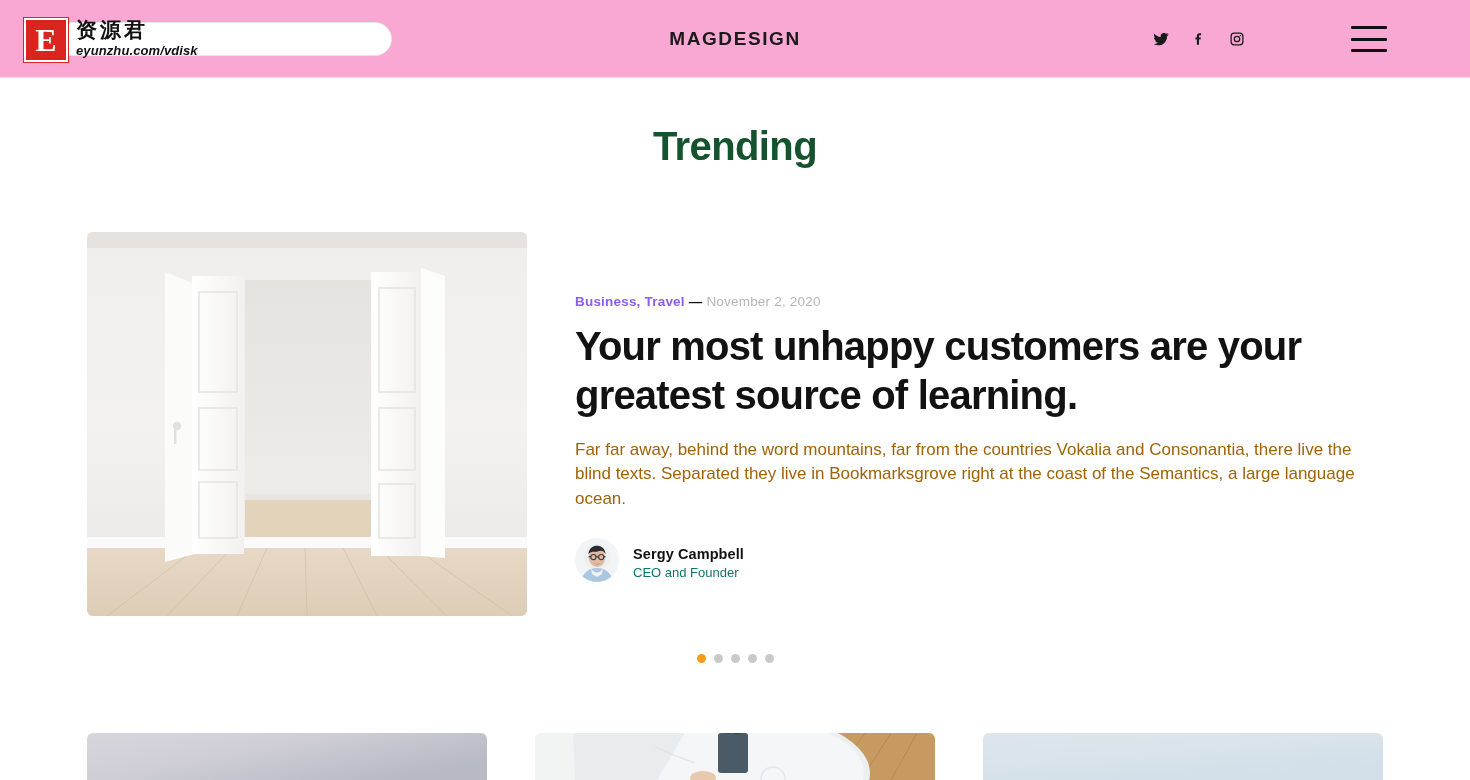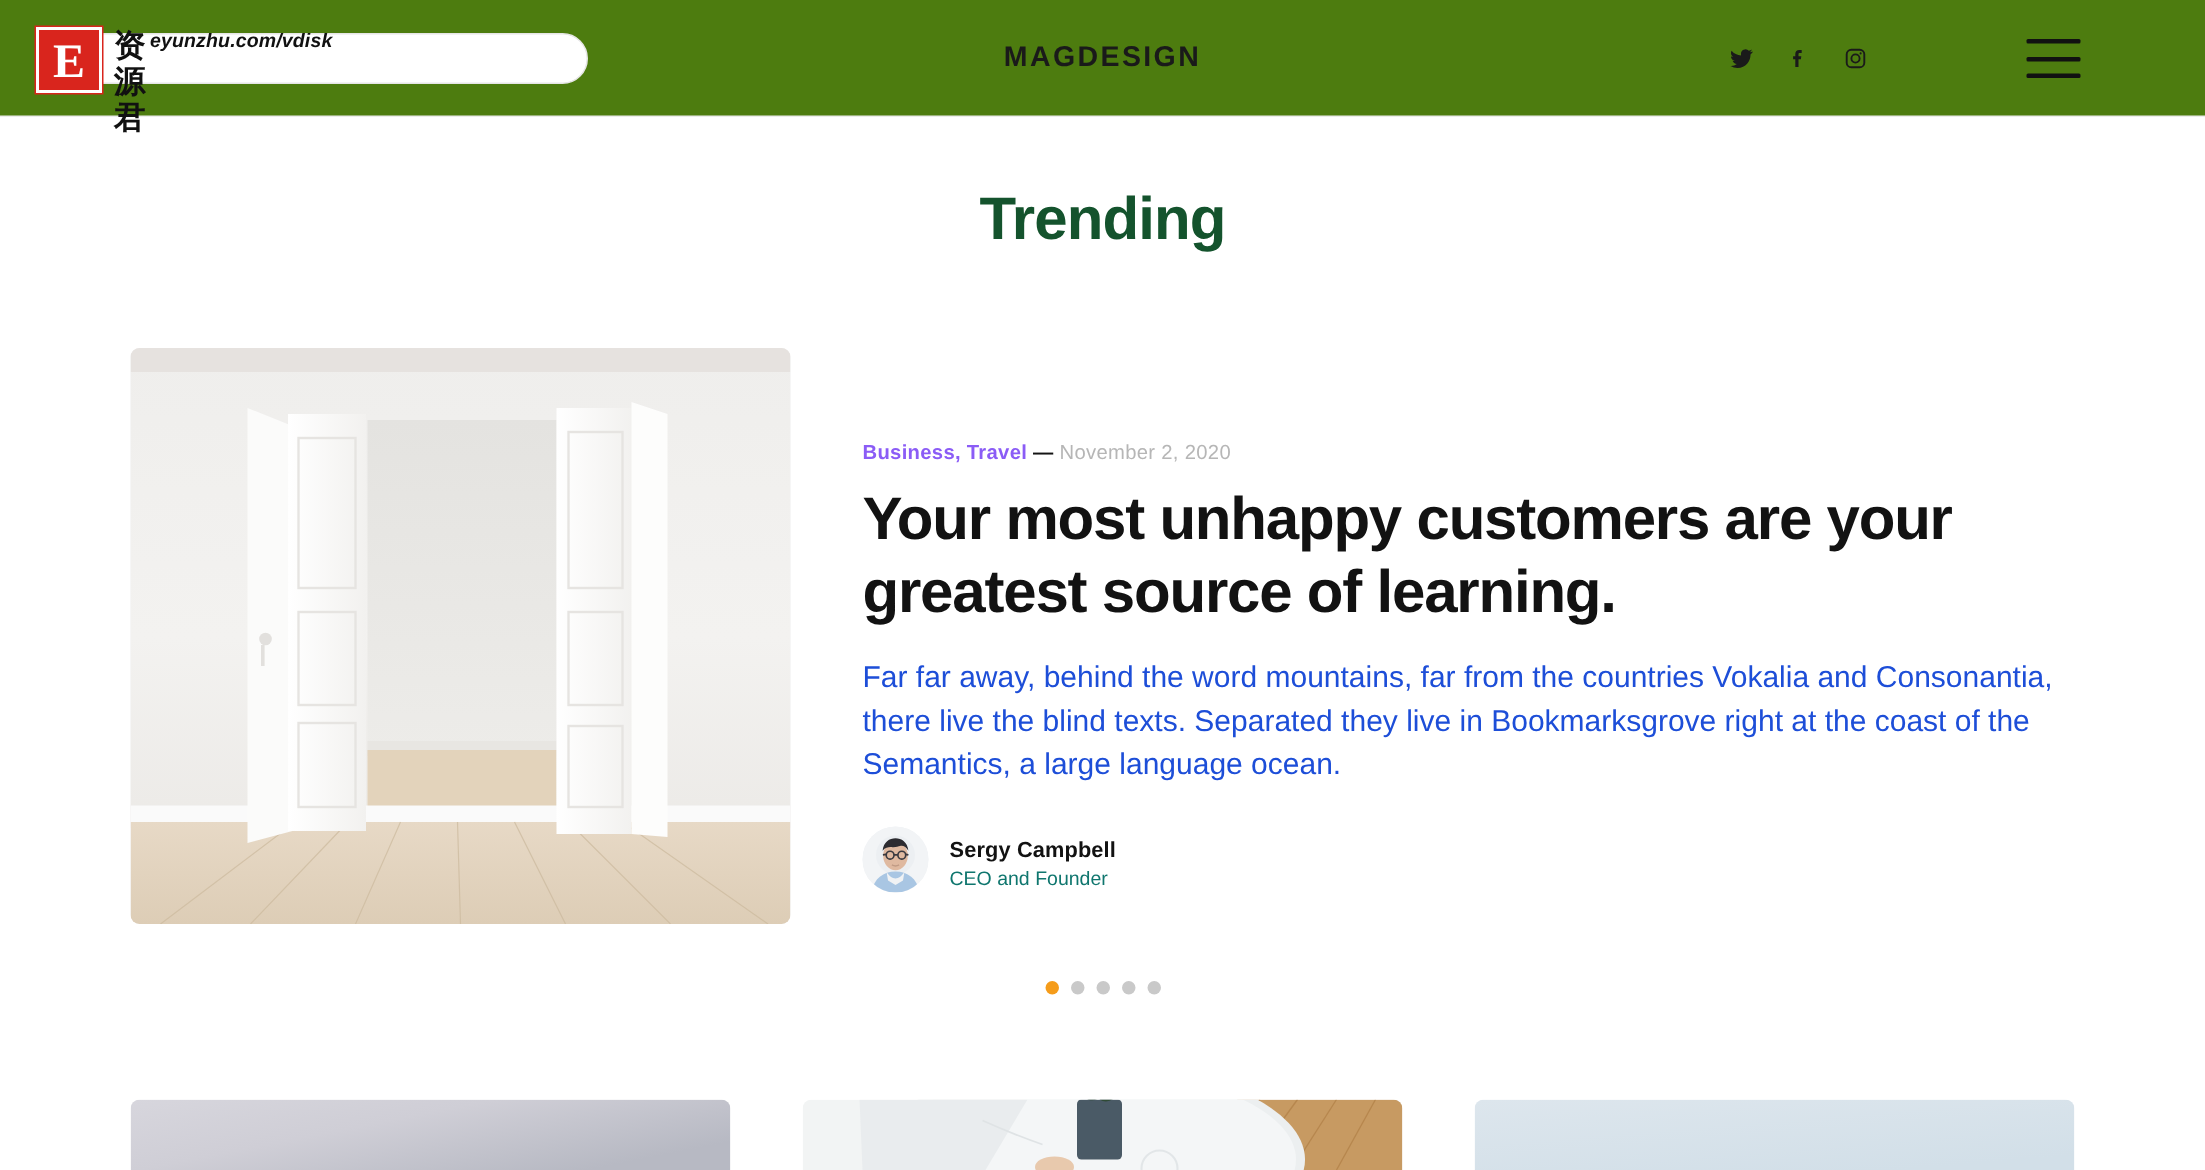--- a/index.html
+++ b/index.html
@@ -9,21 +9,21 @@
     font-family:"Liberation Sans", sans-serif;
     overflow:hidden;
     -webkit-font-smoothing:antialiased;
   }
   .page { position:relative; width:1470px; height:780px; background:#fff; }
 
   
   .site-header {
     position:absolute; top:0; left:0;
     width:1470px; height:78px;
-    background:#4d7c0f;
+    background:#f9a8d4;
     border-bottom:1px solid #ececec;
   }
   .search-wrap {
     position:absolute; left:30px; top:22px;
     width:362px; height:34px;
   }
   .search-input {
     width:100%; height:100%;
     border:1px solid #e6e6e6;
     border-radius:17px;
@@ -87,21 +87,21 @@
     display:flex; align-items:center; justify-content:center;
     flex:0 0 auto;
   }
   .wm-logo-letter {
     font-family:"Liberation Serif", serif;
     font-weight:bold;
     font-size:32px;
     line-height:1;
     color:#ffffff;
   }
-  .wm-texts { margin-left:8px; display:flex; flex-direction:row; }
+  .wm-texts { margin-left:8px; display:flex; flex-direction:column; }
   .wm-cn {
     font-family:"DejaVu Sans", sans-serif;
     font-size:21px;
     font-weight:bold;
     letter-spacing:3px;
     color:#111;
     line-height:1.15;
   }
   .wm-url {
     font-family:"Liberation Sans", sans-serif;
@@ -155,23 +155,23 @@
   .hero-title {
     font-family:"Liberation Sans", sans-serif;
     font-size:40px;
     font-weight:bold;
     line-height:1.22;
     letter-spacing:-0.8px;
     color:#121212;
     margin-bottom:18px;
   }
   .hero-text {
-    font-size:20px;
+    font-size:17px;
     line-height:1.45;
-    color:#1d4ed8;
+    color:#a16207;
     max-width:812px;
   }
 
   .author {
     margin-top:26px;
     display:flex; align-items:flex-end; gap:14px;
   }
   .avatar {
     width:44px; height:44px; border-radius:50%;
     overflow:hidden; flex:0 0 auto; background:#eef1f4;

